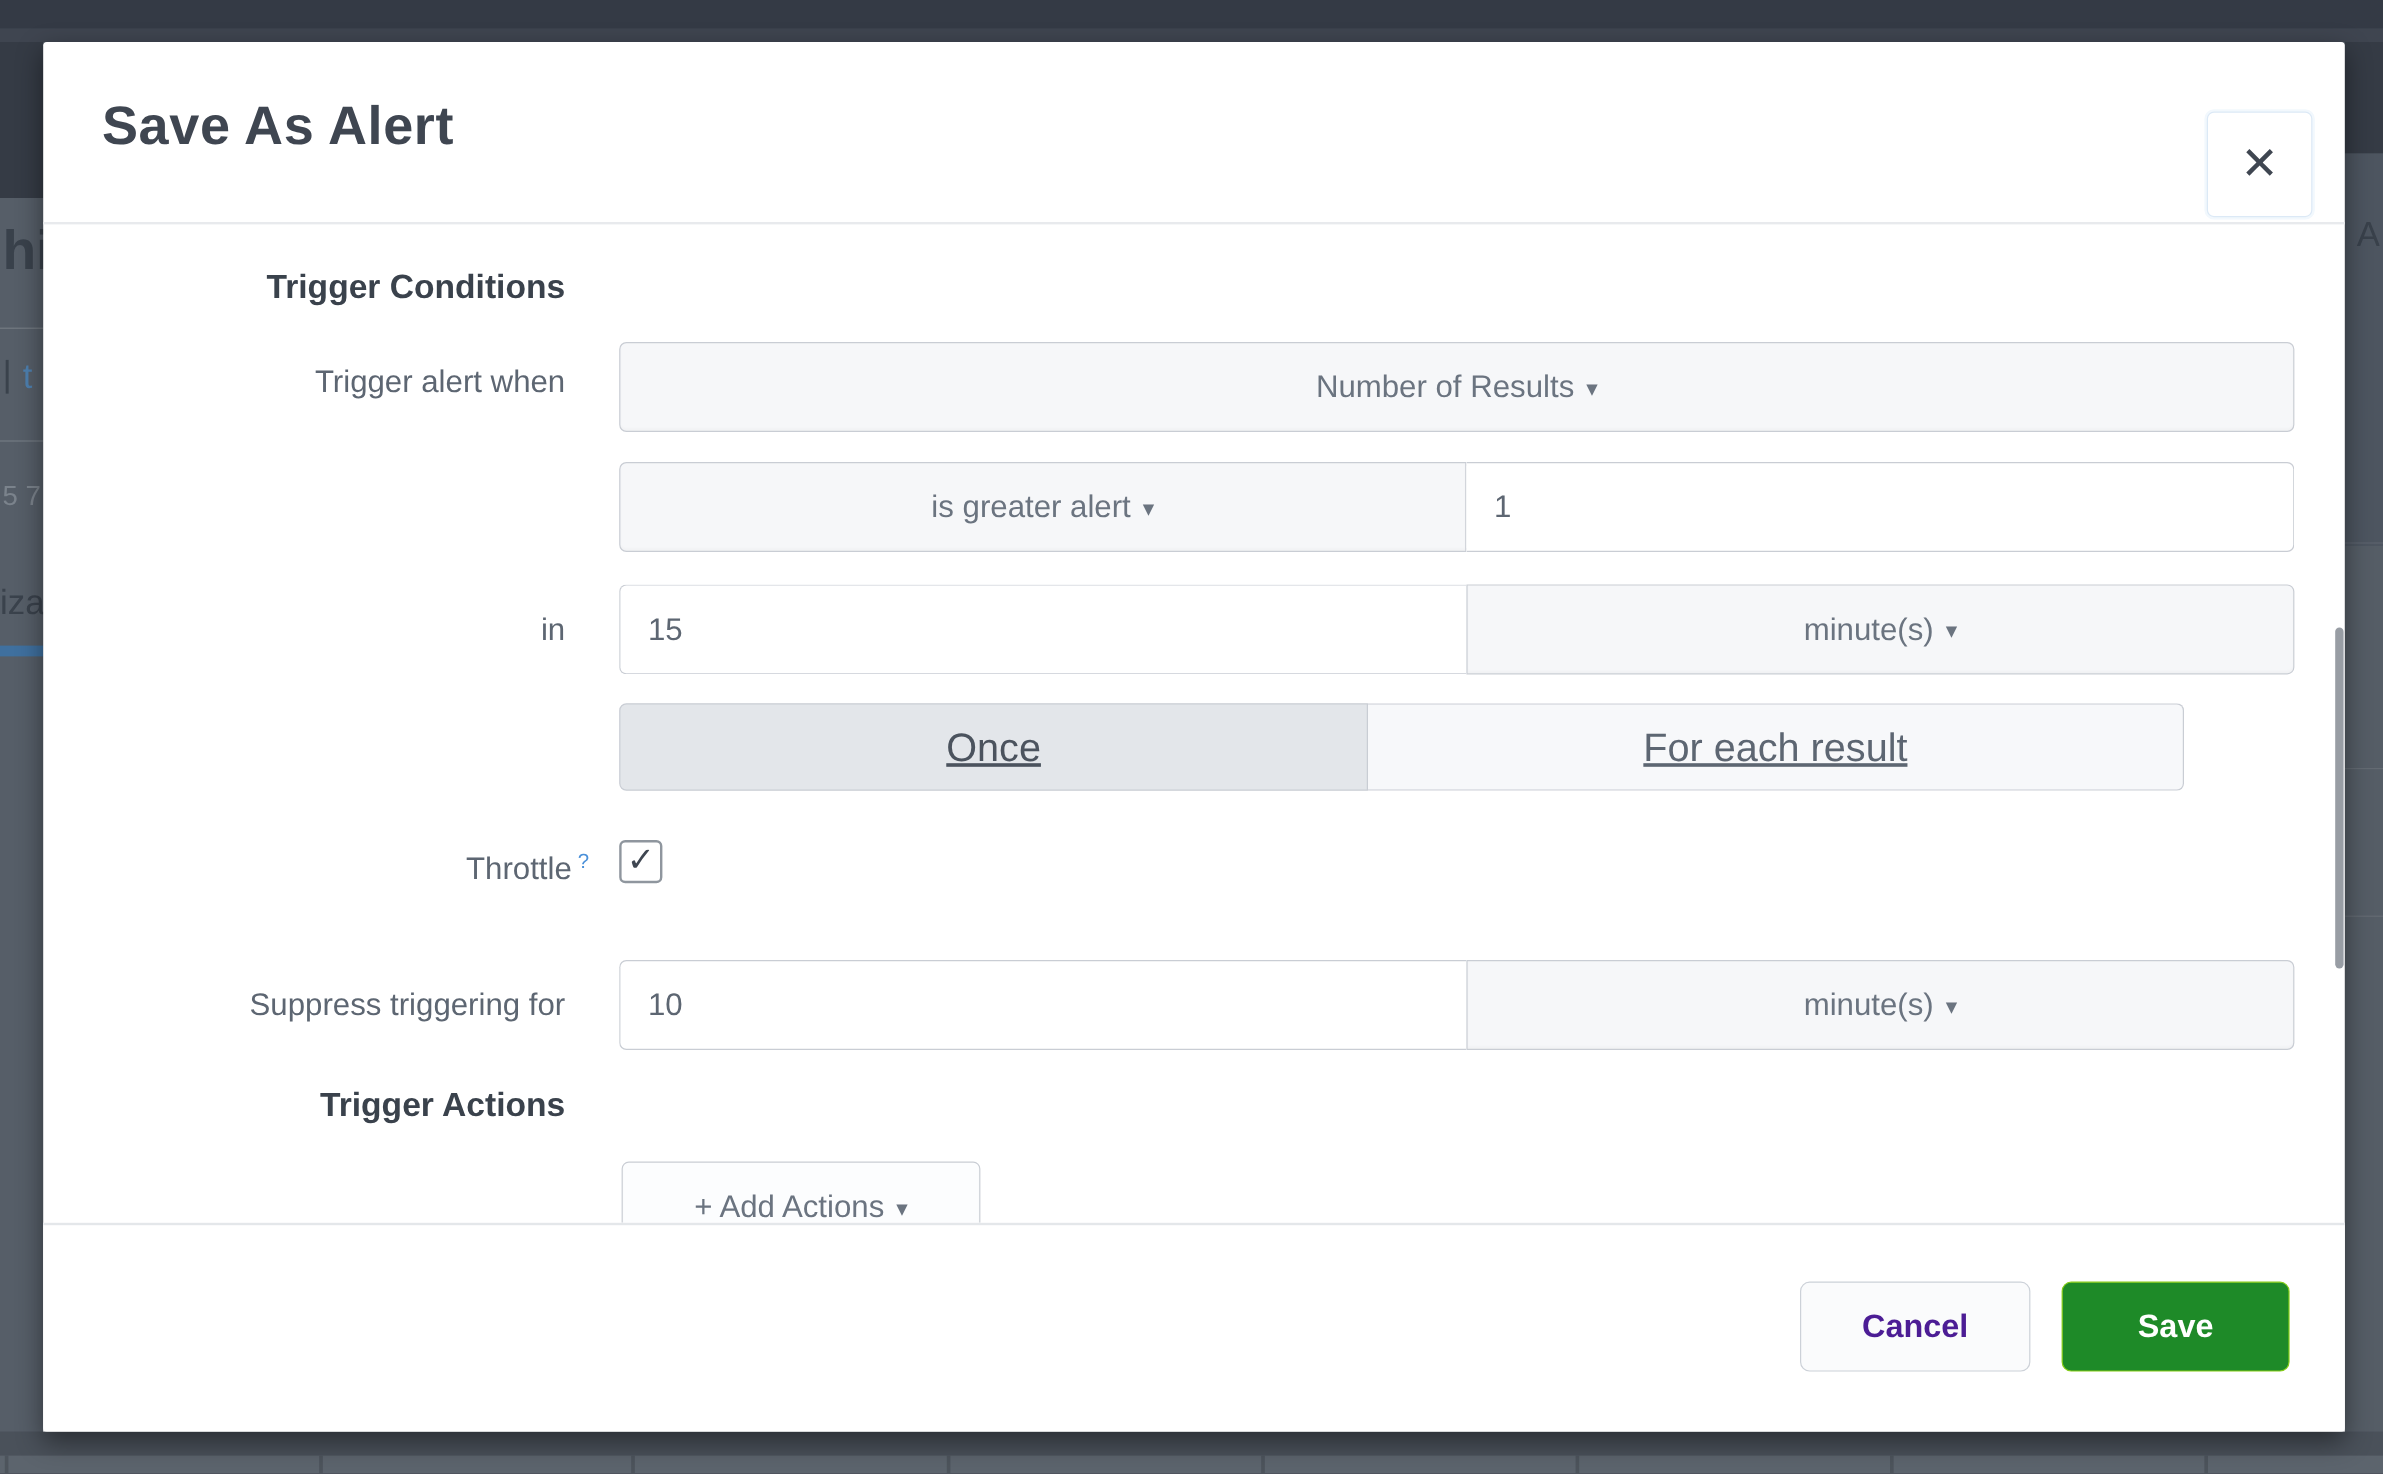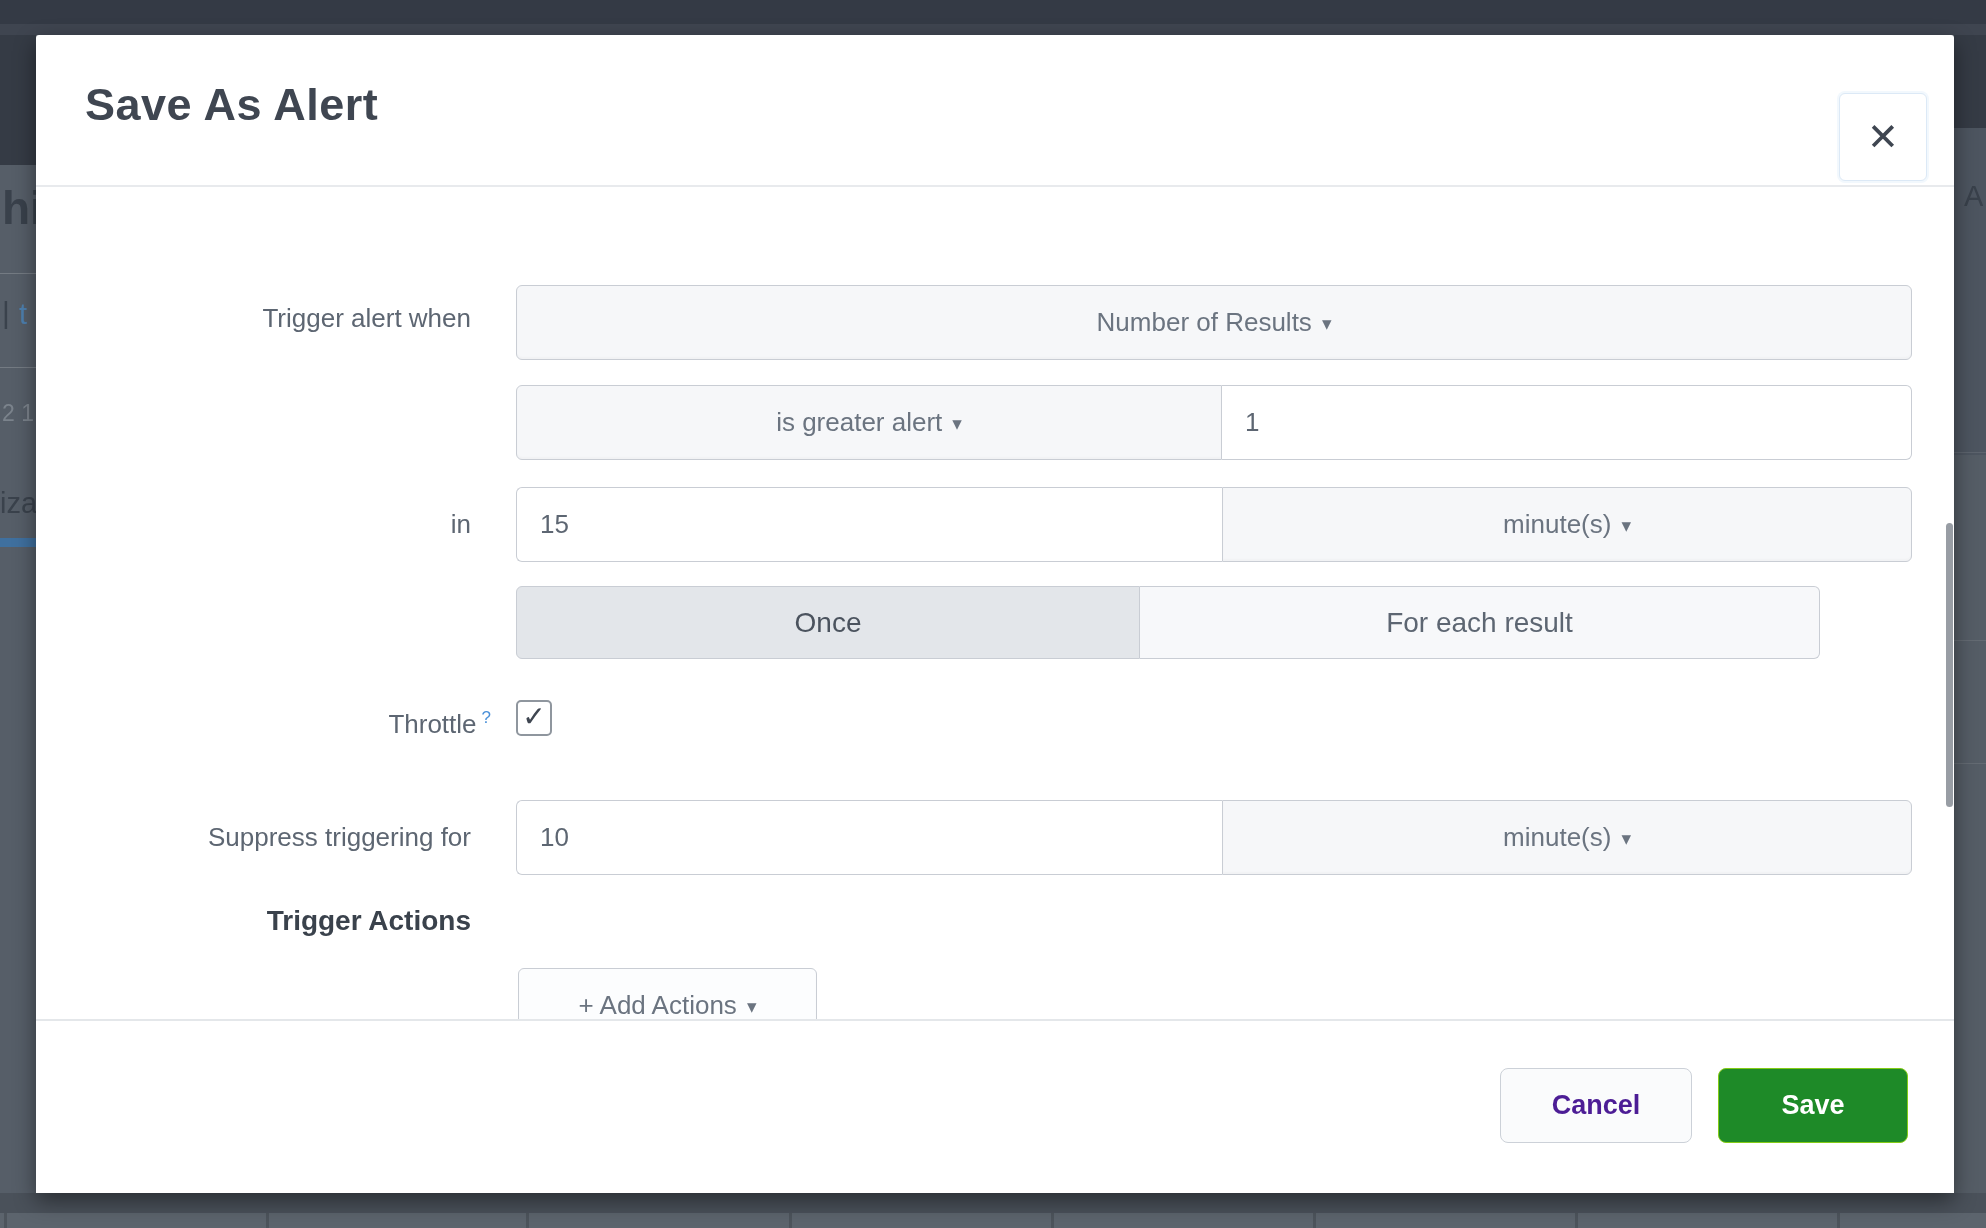--- a/index.html
+++ b/index.html
@@ -46,21 +46,21 @@
         display:flex;align-items:center;justify-content:center;}
   .ctrl.gray{background:#f6f7f9;box-shadow:inset 0 -2px 2px rgba(0,0,0,.025);cursor:pointer;}
   .ctrl.white{background:#fff;justify-content:flex-start;}
   .ctrl.rounded{border-radius:6px;}
   .ctrl.round-l{border-radius:6px 0 0 6px;}
   .ctrl.round-r{border-radius:0 6px 6px 0;border-left:none;}
   .caret{font-size:19px;margin-left:10px;color:#6b7480;position:relative;top:1px;}
   .ctrl input{border:none;outline:none;background:transparent;font-size:26px;color:#5d6672;
               padding:0 0 0 23px;width:100%;height:100%;}
   .seg{position:absolute;display:flex;align-items:center;justify-content:center;
-       font-size:28px;color:#4b535e;border:1px solid #c9cdd4;cursor:pointer;}
+       font-size:33px;color:#4b535e;border:1px solid #c9cdd4;cursor:pointer;text-decoration:underline;}
   .seg.selected{background:#e3e6ea;border-radius:6px 0 0 6px;}
   .seg.unselected{background:#f7f8fa;border-left:none;border-radius:0 6px 6px 0;color:#5d6672;}
   .help{color:#4a90d9;font-size:17px;vertical-align:super;margin-left:5px;}
   .checkbox{position:absolute;width:36px;height:36px;background:#fff;border:2px solid #8f969e;
             border-radius:5px;display:flex;align-items:center;justify-content:center;cursor:pointer;}
   .checkbox span{font-size:28px;color:#3f4651;line-height:1;position:relative;top:-1px;}
   .scroll-thumb{position:absolute;left:1910px;top:336px;width:7px;height:284px;background:#989da4;border-radius:4px;}
 
   .modal-footer{position:absolute;left:0;top:984px;width:100%;height:174px;border-top:2px solid #e4e7ea;background:#fff;}
   .btn{position:absolute;height:75px;border-radius:8px;font-size:27px;font-weight:600;
@@ -92,36 +92,37 @@
   <div class="bg-vline" style="left:1837px"></div>
   <div class="bg-hline" style="left:0;top:273px;width:36px"></div>
   <div class="bg-hline" style="left:0;top:367px;width:36px"></div>
   <div class="bg-hline right" style="left:1954px;top:452px;width:32px"></div>
   <div class="bg-hline right" style="left:1954px;top:640px;width:32px"></div>
   <div class="bg-hline right" style="left:1954px;top:763px;width:32px"></div>
 
   <div class="frag frag-hi">hi</div>
   <div class="frag frag-pipe">|</div>
   <div class="frag frag-link">t</div>
-  <div class="frag frag-stat">2 1</div>
+  <div class="frag frag-stat">5 7</div>
   <div class="frag frag-tab">iza</div>
   <div class="frag-tab-underline"></div>
   <div class="frag frag-a">A</div>
 
   <div class="modal">
 
     <div class="modal-header">
       <div class="modal-title">Save As Alert</div>
       <div class="close-btn">
         <span>✕</span>
       </div>
     </div>
 
     <div class="modal-body">
 
+      <div class="sec-head" style="top:36px">Trigger Conditions</div>
 
       <div class="row-label" style="top:94px;line-height:75px;height:75px">Trigger alert when</div>
       <div class="ctrl gray rounded" style="left:480px;top:98px;width:1396px;height:75px">
         <span>Number of Results</span>
         <span class="caret">▾</span>
       </div>
 
       <div class="ctrl gray round-l" style="left:480px;top:198px;width:706px;height:75px">
         <span>is greater alert</span>
         <span class="caret">▾</span>

